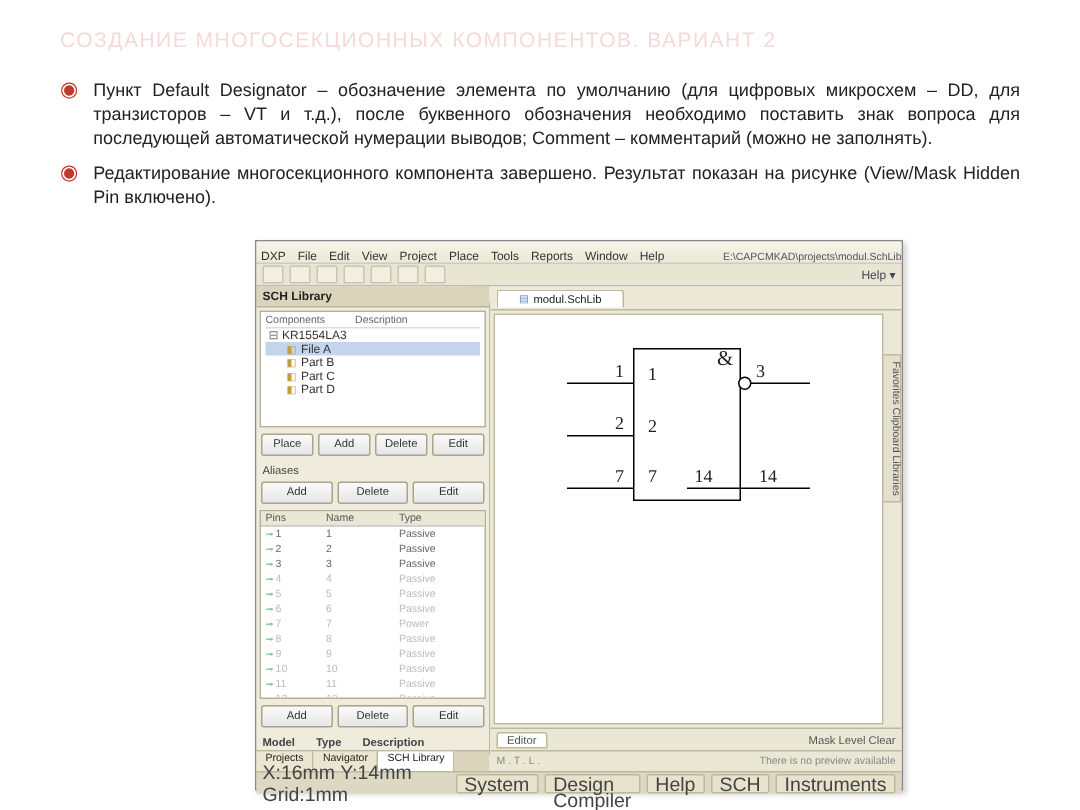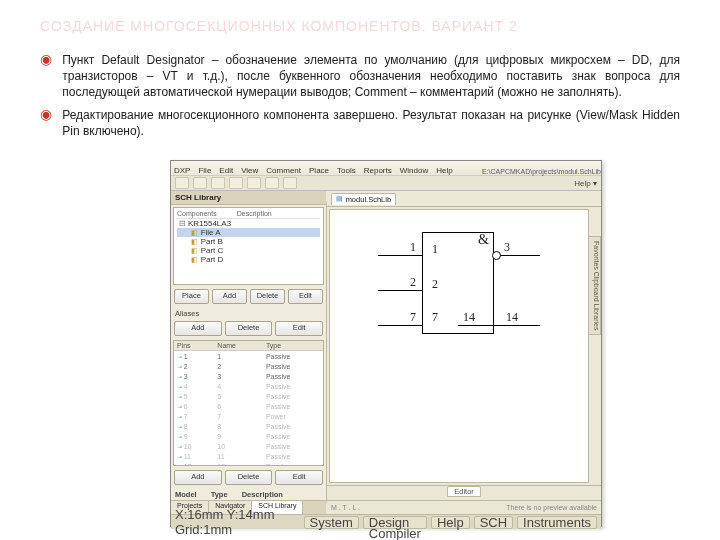--- a/index.html
+++ b/index.html
@@ -191,21 +191,21 @@
     padding-left:4px;
     gap:4px;
     background:#ece9d8;
     border-bottom:1px solid #bcb99f;
   }
   .doc-tab .file {
     background:#fff;
     border:1px solid #bcb99f;
     border-bottom:none;
     border-radius:2px 2px 0 0;
-    padding:1px 4px;
+    padding:1px 14px;
     font-size:7.5px;
     display:flex; align-items:center; gap:3px;
   }
   .doc-tab .file::before { content:"▤"; color:#5b84c4; font-size:7px;}
   .canvas {
     flex:1;
     background:#fff;
     border:1px solid #bcb99f;
     margin:2px 12px 2px 2px;
     position:relative;
@@ -249,21 +249,20 @@
   .pinlbl.p14b { left:176px; top:100px;}
   .pin.r4 { left:128px; top:115px; width:82px;}
 
   .editor-strip {
     height:14px;
     border-top:1px solid #bcb99f;
     display:flex; align-items:center;
     padding:0 4px; gap:6px;
     font-size:7.5px; color:#555;
     background:#eae7d5;
-    flex-direction:column;
   }
   .editor-strip .right { margin-left:auto; display:flex; gap:4px;}
   .mask-strip {
     height:13px; border-top:1px solid #bcb99f;
     background:#eae7d5;
     display:flex; align-items:center; padding:0 4px; font-size:7px; color:#888; gap:8px;
   }
   .mask-strip .note { margin-left:auto; }
 
   .statusbar {
@@ -295,21 +294,21 @@
   </div>
 </div>
 
 <div class="app">
 
   <div class="menubar">
     <span>DXP</span>
     <span>File</span>
     <span>Edit</span>
     <span>View</span>
-    <span>Comment</span>
+    <span>Project</span>
     <span>Place</span>
     <span>Tools</span>
     <span>Reports</span>
     <span>Window</span>
     <span>Help</span>
     <span style="margin-left:auto;font-size:7px;color:#556">E:\CAPCMKAD\projects\modul.SchLib</span>
   </div>
 
   <div class="toolbar">
     <div class="btn"></div>

